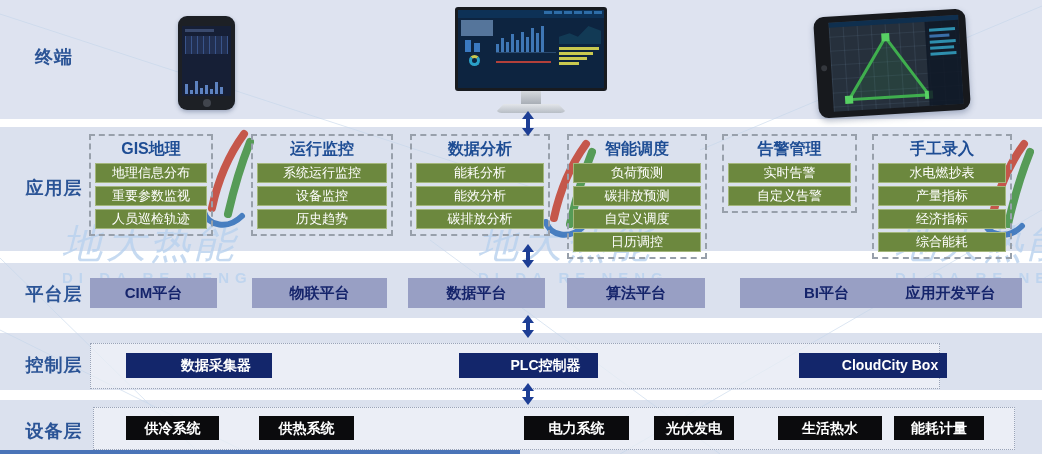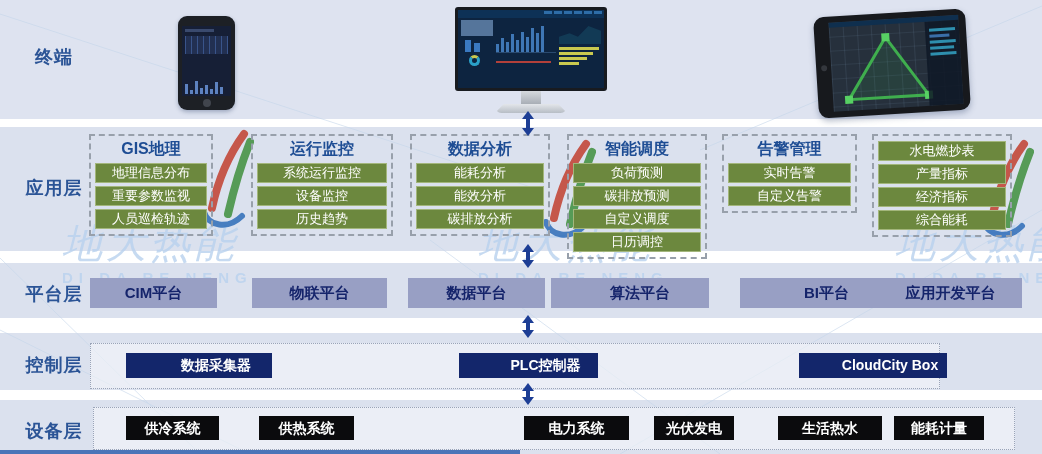--- a/index.html
+++ b/index.html
@@ -267,30 +267,31 @@
     <div class="app-item">碳排放预测</div>
     <div class="app-item">自定义调度</div>
     <div class="app-item">日历调控</div>
   </div>
   <div class="app-col" style="left:722px;width:135px;">
     <div class="app-col-title">告警管理</div>
     <div class="app-item">实时告警</div>
     <div class="app-item">自定义告警</div>
   </div>
   <div class="app-col" style="left:872px;width:140px;">
+    <div class="app-col-title">手工录入</div>
     <div class="app-item">水电燃抄表</div>
     <div class="app-item">产量指标</div>
     <div class="app-item">经济指标</div>
     <div class="app-item">综合能耗</div>
   </div>
 
   <div class="plat-box" style="left:90px;width:127px;">CIM平台</div>
   <div class="plat-box" style="left:252px;width:135px;">物联平台</div>
   <div class="plat-box" style="left:408px;width:137px;">数据平台</div>
-  <div class="plat-box" style="left:551px;width:138px;padding-left:20px;">算法平台</div>
+  <div class="plat-box" style="left:567px;width:138px;">算法平台</div>
   <div class="plat-box" style="left:740px;width:173px;">BI平台</div>
   <div class="plat-box" style="left:879px;width:143px;">应用开发平台</div>
 
   <div class="outer-box" style="left:90px;top:343px;width:848px;height:44px;">
     <div class="navy-box" style="left:35px;width:112px;">数据采集器</div>
     <div class="navy-box" style="left:368px;width:105px;">PLC控制器</div>
     <div class="navy-box" style="left:708px;width:114px;">CloudCity Box</div>
   </div>
 
   <div class="outer-box" style="left:93px;top:407px;width:920px;height:41px;">

